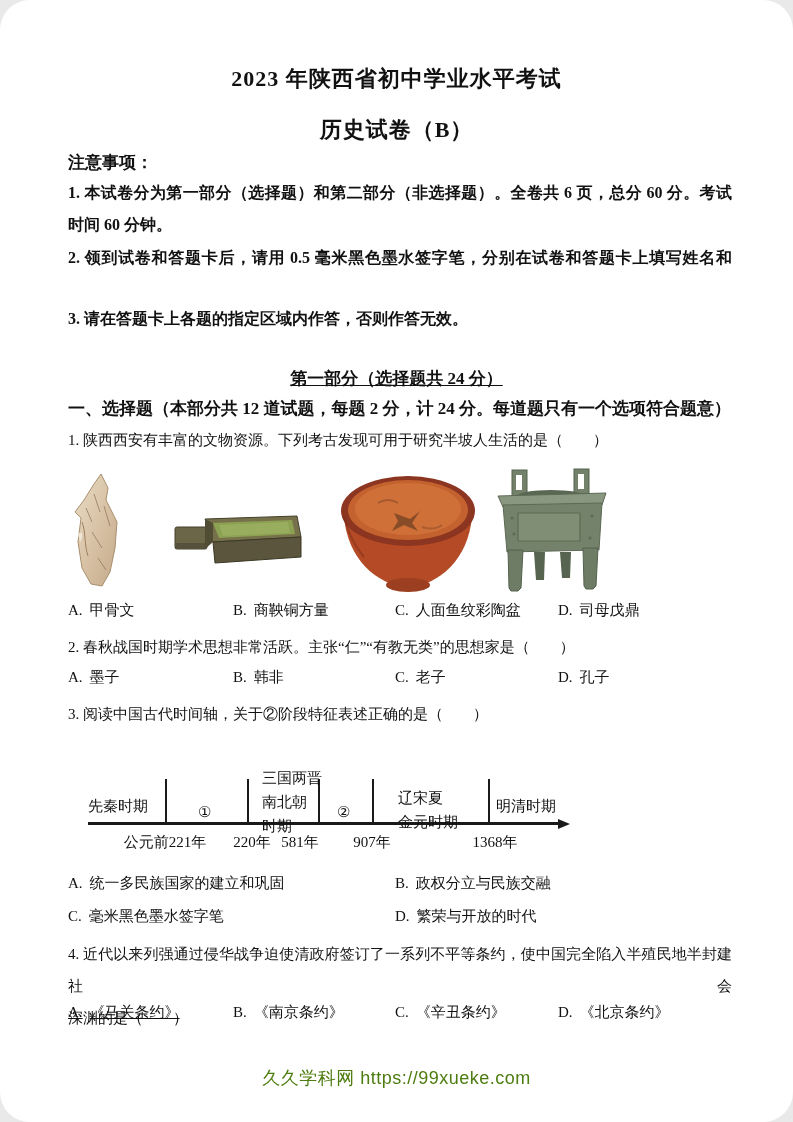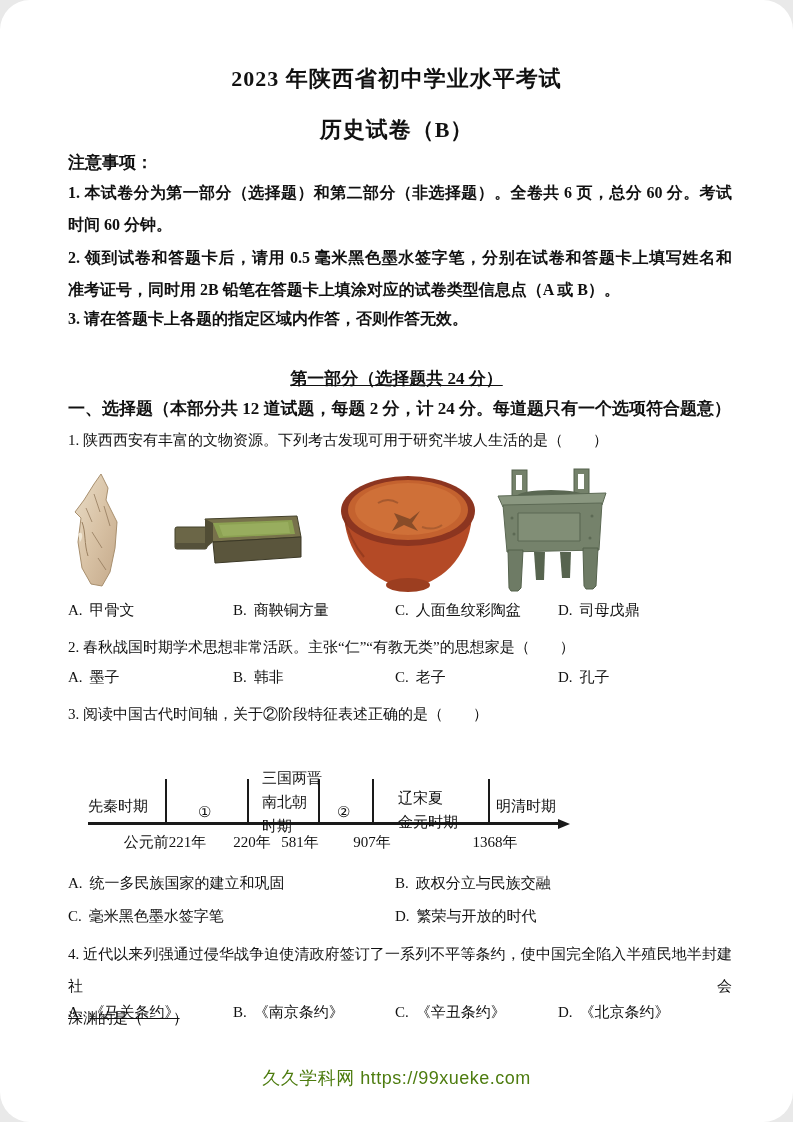--- a/index.html
+++ b/index.html
@@ -36,21 +36,20 @@
   <div class="abs center title" style="top:115px;">历史试卷（B）</div>
 
   <div class="abs h" style="top:151px;left:68px;">注意事项：</div>
 
   <div class="abs" style="top:177px;left:68px;width:664px;">
     <div class="notice-line stretch">1. 本试卷分为第一部分（选择题）和第二部分（非选择题）。全卷共 6 页，总分 60 分。考试</div>
     <div class="notice-line">时间 60 分钟。</div>
   </div>
   <div class="abs" style="top:242px;left:68px;width:664px;">
     <div class="notice-line stretch">2. 领到试卷和答题卡后，请用 0.5 毫米黑色墨水签字笔，分别在试卷和答题卡上填写姓名和</div>
-    <div class="notice-line">准考证号，同时用 2B 铅笔在答题卡上填涂对应的试卷类型信息点（A 或 B）。</div>
   </div>
   <div class="abs" style="top:303px;left:68px;">
     <div class="notice-line">3. 请在答题卡上各题的指定区域内作答，否则作答无效。</div>
   </div>
 
   <div class="abs center h" style="top:367px;text-decoration:underline;">第一部分（选择题共 24 分）</div>
   <div class="abs h" style="top:397px;left:68px;white-space:nowrap;">一、选择题（本部分共 12 道试题，每题 2 分，计 24 分。每道题只有一个选项符合题意）</div>
 
   <div class="abs q" style="top:424px;left:68px;">1. 陕西西安有丰富的文物资源。下列考古发现可用于研究半坡人生活的是（　　）</div>
 

